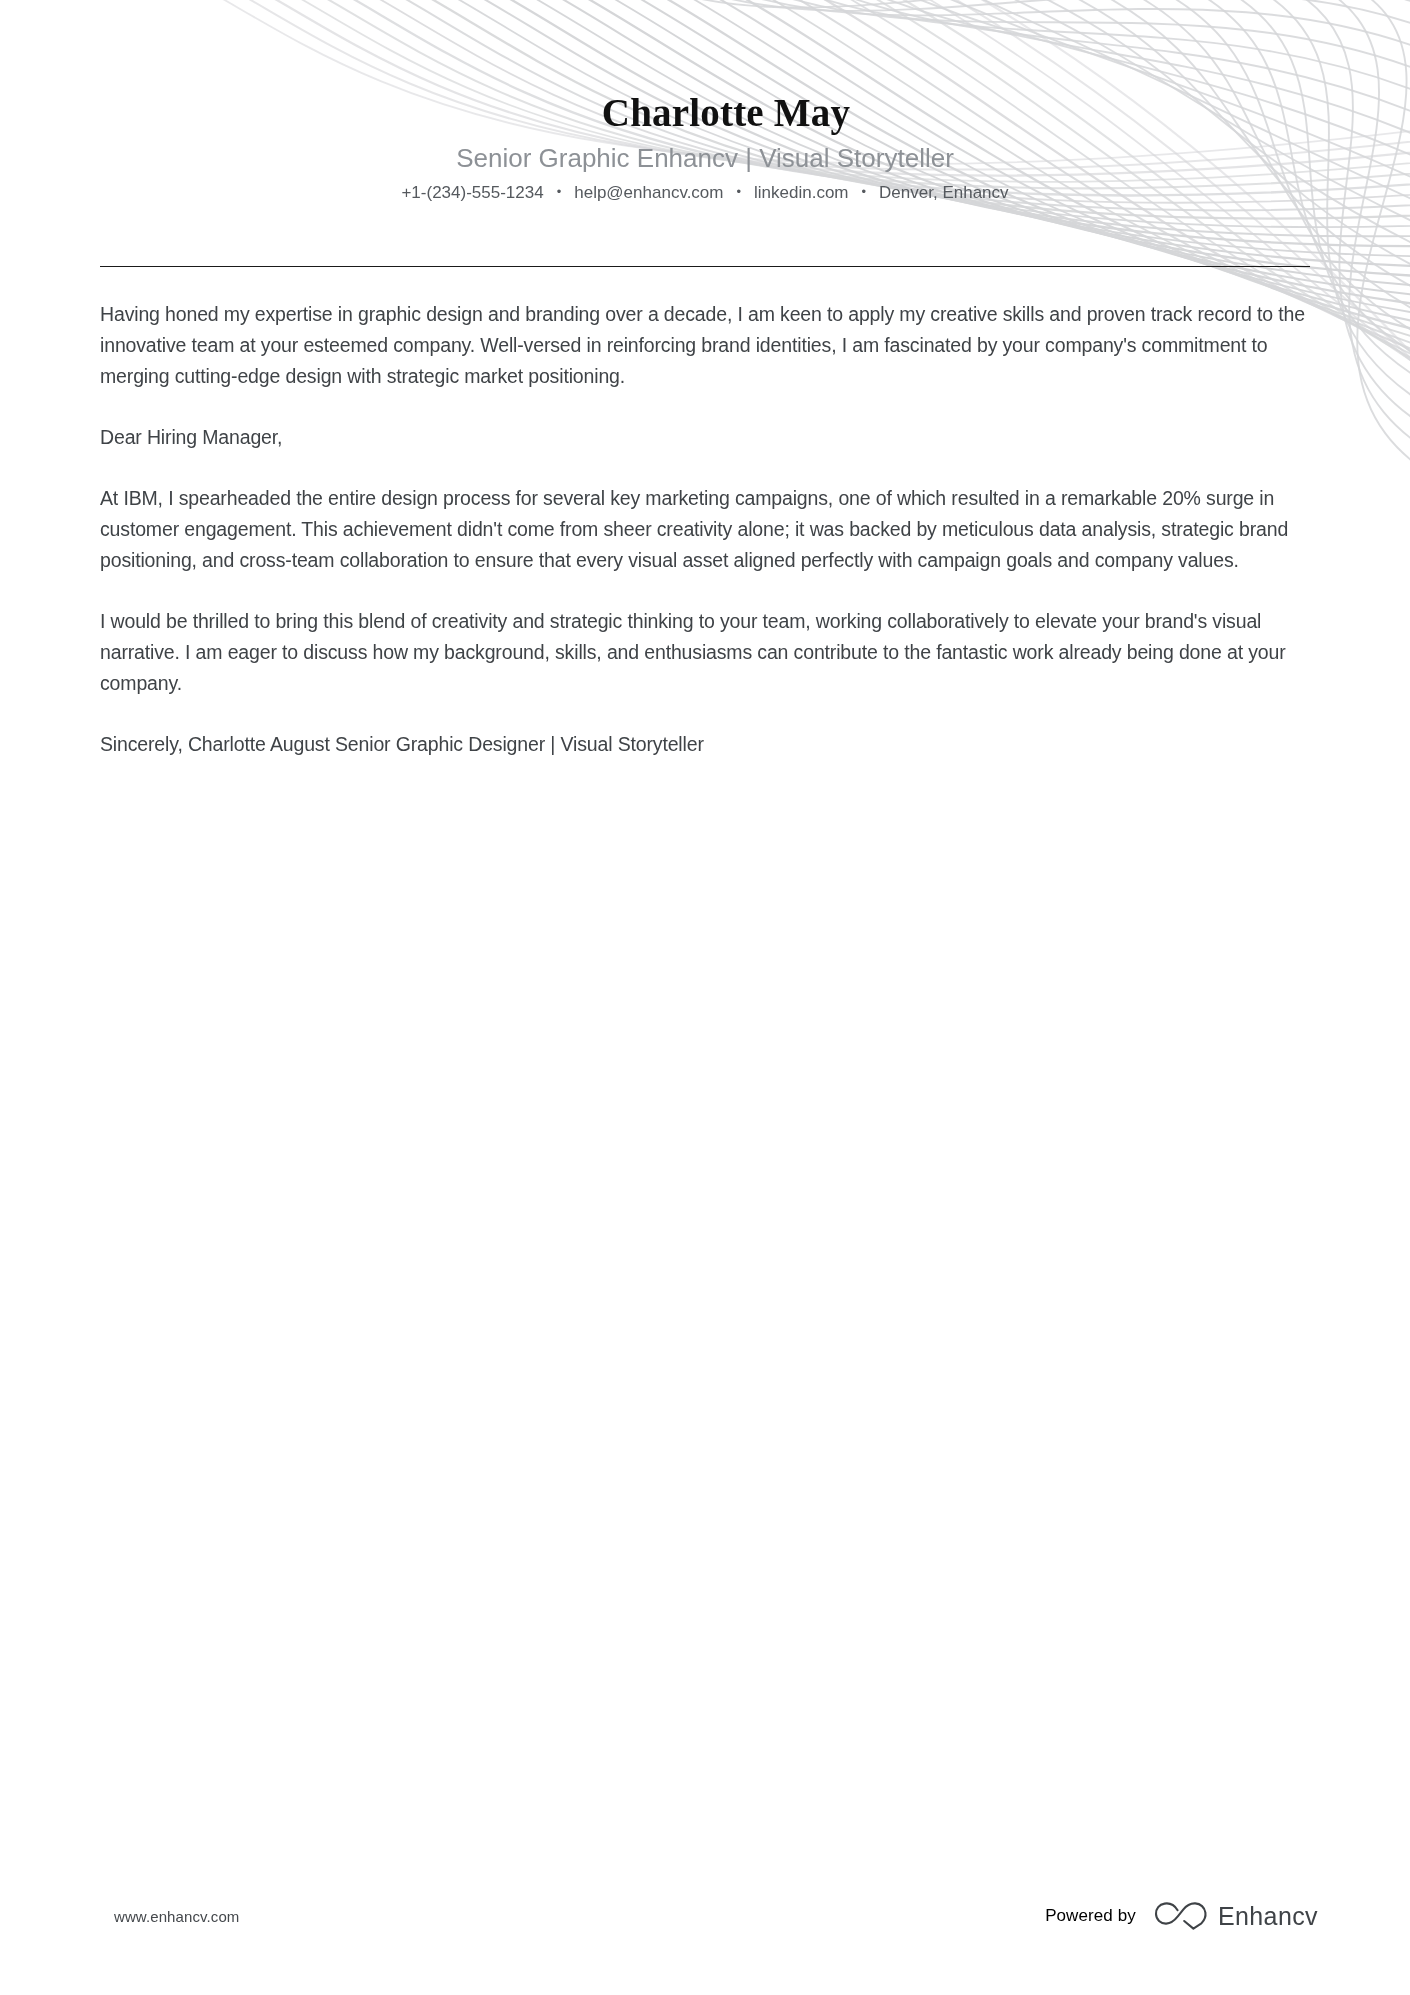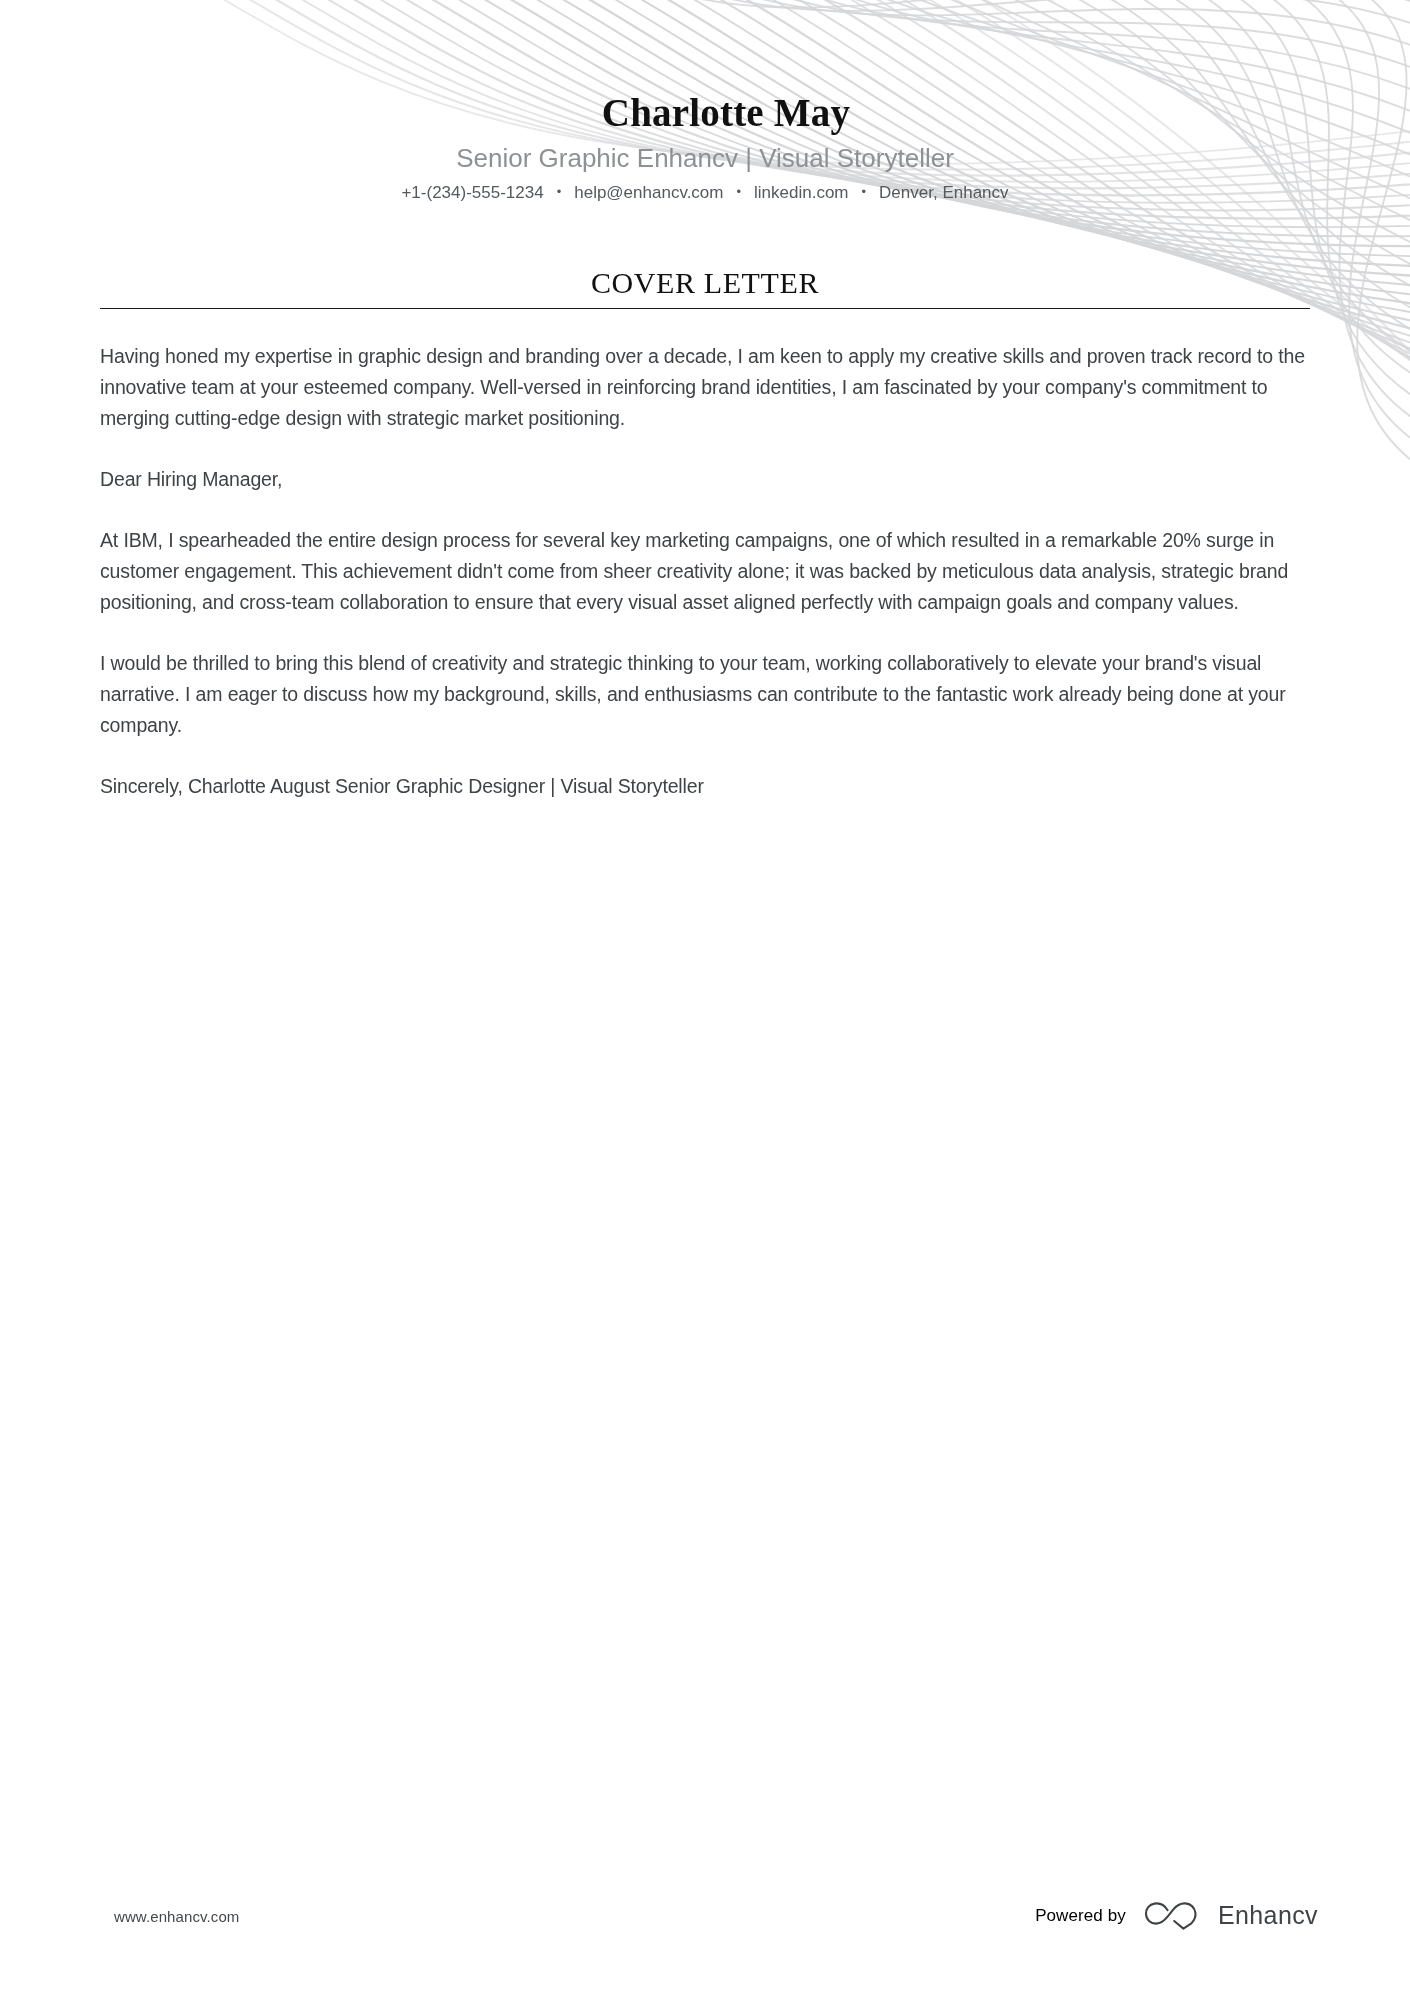--- a/index.html
+++ b/index.html
@@ -142,21 +142,22 @@
     align-items: center;
     gap: 18px;
   }
   .powered-by {
     font-size: 17px;
     color: #000000;
     letter-spacing: 0.1px;
   }
   .brand-lockup {
     display: flex;
-    gap: 20px;
+    align-items: center;
+    gap: 10px;
   }
   .brand-mark { display: block; }
   .brand-name {
     font-size: 25px;
     color: #3f4347;
     letter-spacing: 0.4px;
   }
 </style>
 </head>
 <body>
@@ -230,21 +231,20 @@
       <span class="contact-sep">•</span>
       <span class="contact-item">help@enhancv.com</span>
       <span class="contact-sep">•</span>
       <span class="contact-item">linkedin.com</span>
       <span class="contact-sep">•</span>
       <span class="contact-item">Denver, Enhancv</span>
     </div>
   </div>
 
   <div class="section-block">
-    <div class="section-title">COVER LETTER</div>
     <div class="section-rule"></div>
   </div>
 
   <div class="letter-body">
     <p class="letter-paragraph">Having honed my expertise in graphic design and branding over a decade, I am keen to apply my creative skills and proven track record to the innovative team at your esteemed company. Well-versed in reinforcing brand identities, I am fascinated by your company's commitment to merging cutting-edge design with strategic market positioning.</p>
     <p class="letter-paragraph salutation">Dear Hiring Manager,</p>
     <p class="letter-paragraph">At IBM, I spearheaded the entire design process for several key marketing campaigns, one of which resulted in a remarkable 20% surge in customer engagement. This achievement didn't come from sheer creativity alone; it was backed by meticulous data analysis, strategic brand positioning, and cross-team collaboration to ensure that every visual asset aligned perfectly with campaign goals and company values.</p>
     <p class="letter-paragraph">I would be thrilled to bring this blend of creativity and strategic thinking to your team, working collaboratively to elevate your brand's visual narrative. I am eager to discuss how my background, skills, and enthusiasms can contribute to the fantastic work already being done at your company.</p>
     <p class="letter-paragraph signoff">Sincerely, Charlotte August Senior Graphic Designer | Visual Storyteller</p>
   </div>

